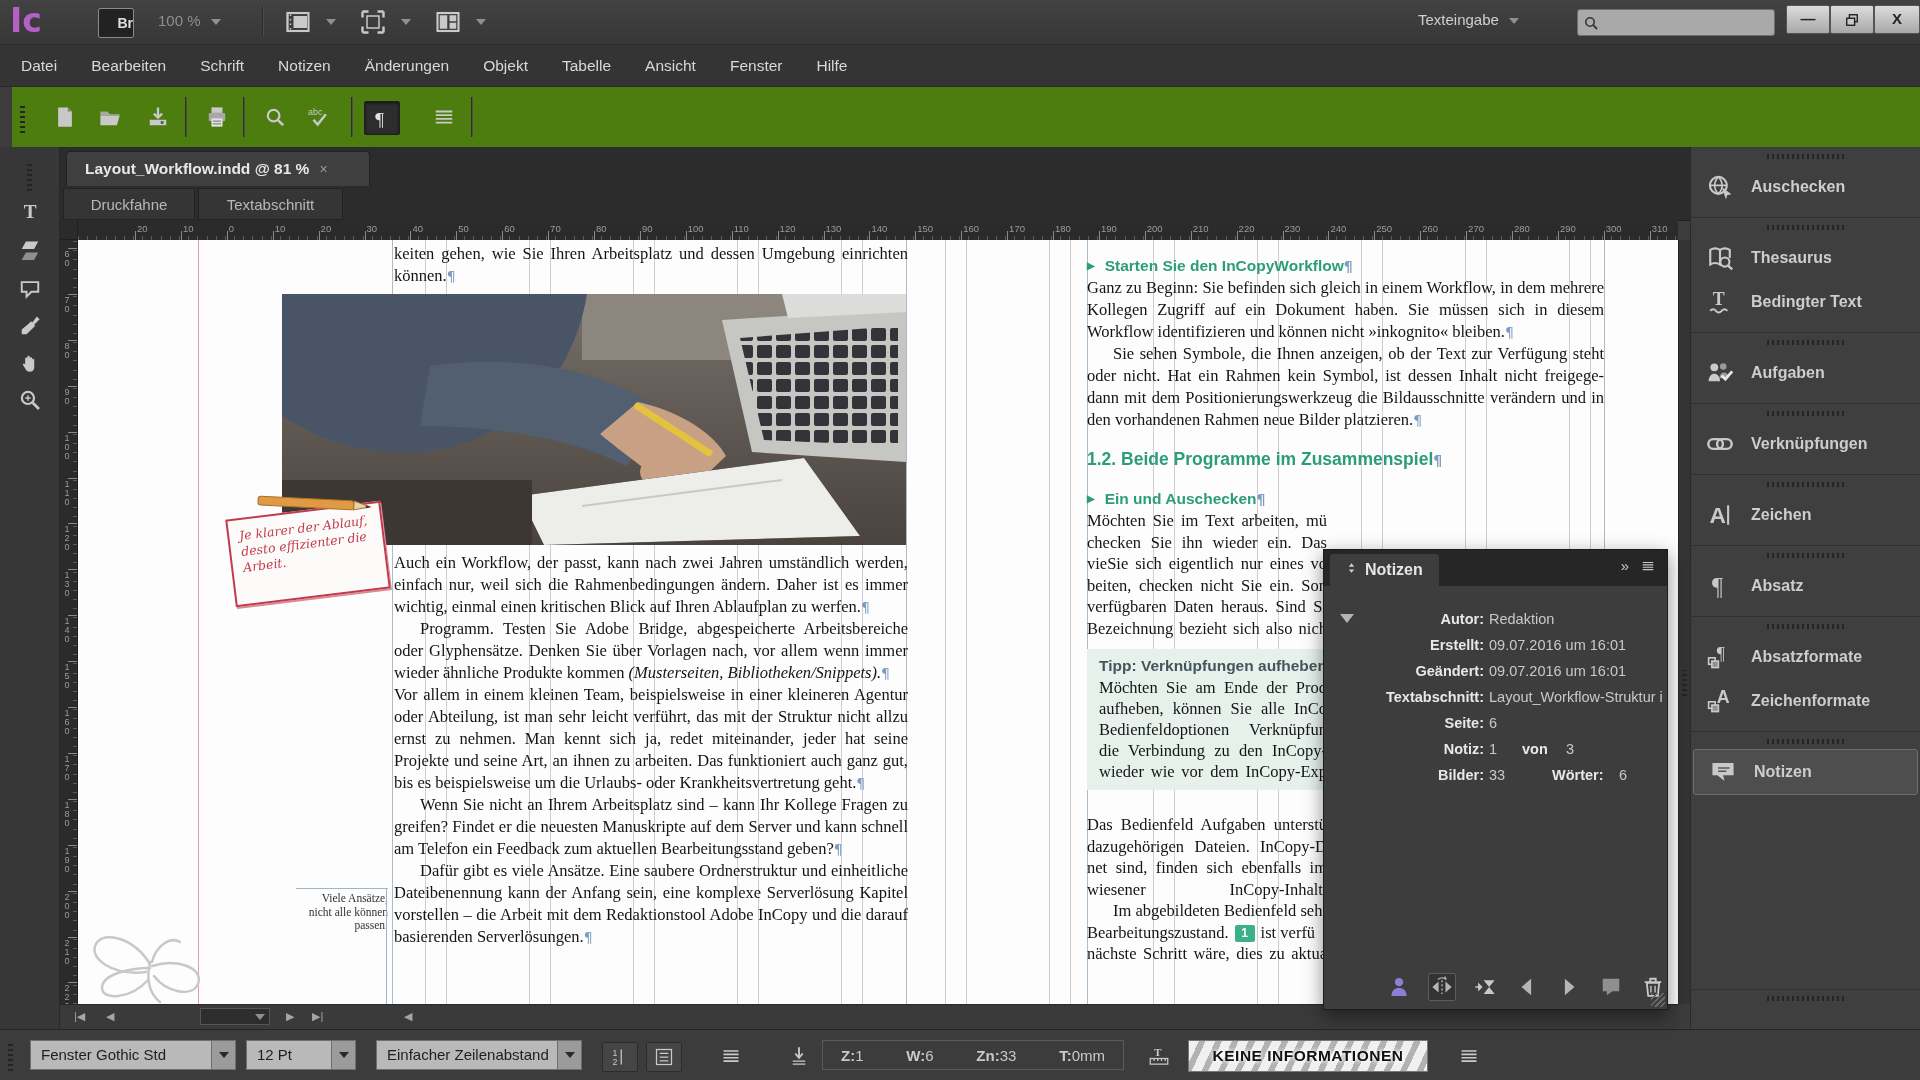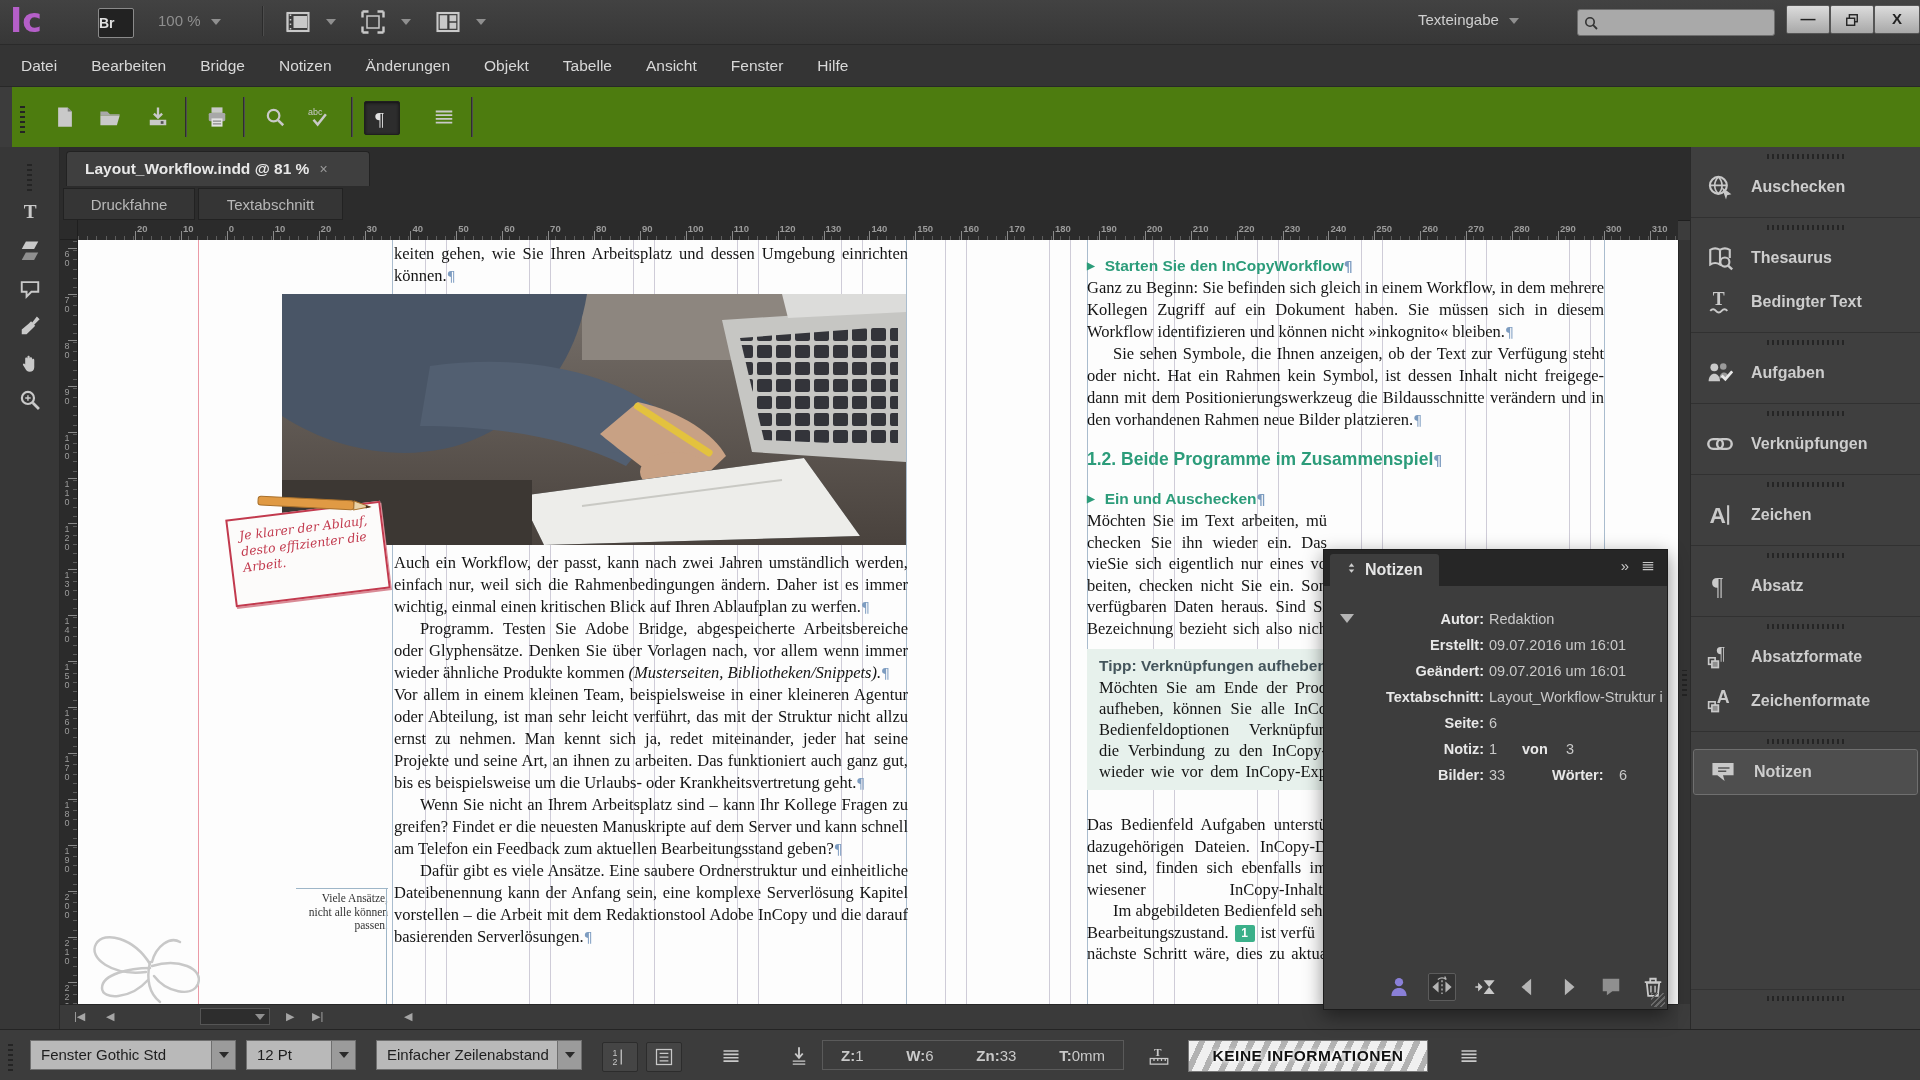--- a/index.html
+++ b/index.html
@@ -4,21 +4,21 @@
 <style>
   html,body{margin:0;padding:0;background:#1d1d1d;font-family:"Liberation Sans",sans-serif;}
   .screen{position:relative;width:1920px;height:1080px;background:#3c3c3c;overflow:hidden;color:#ddd;-webkit-user-select:none;}
   .abs{position:absolute;}
   .ic{display:inline-block;line-height:0;}
   .ic svg{width:100%;height:100%;}
 
   
   .titlebar{position:absolute;left:0;top:0;width:1920px;height:44px;background:linear-gradient(#424242,#373737);border-bottom:1px solid #2a2a2a;}
   .logo{position:absolute;left:10px;top:1px;font-size:33px;font-weight:bold;color:#b55fc9;font-family:"DejaVu Sans",sans-serif;}
-  .br-btn{position:absolute;left:98px;top:8px;width:34px;height:28px;background:#222;border:1px solid #8a8a8a;color:#e0e0e0;font-weight:bold;font-size:14px;text-align:left;line-height:28px;border-radius:2px;}
+  .br-btn{position:absolute;left:98px;top:8px;width:34px;height:28px;background:#222;border:1px solid #8a8a8a;color:#e0e0e0;font-weight:bold;font-size:14px;text-align:right;line-height:28px;border-radius:2px;}
   .zoom-dd{position:absolute;left:158px;top:12px;color:#8f8f8f;font-size:15px;}
   .dd-arrow{display:inline-block;width:0;height:0;border-left:5px solid transparent;border-right:5px solid transparent;border-top:6px solid #8f8f8f;margin-left:10px;vertical-align:middle;}
   .tb-sep{position:absolute;top:6px;width:1px;height:30px;background:#2b2b2b;border-right:1px solid #4c4c4c;}
   .viewbtn{position:absolute;top:8px;height:28px;display:flex;align-items:center;gap:5px;}
   .viewbtn .ic{width:26px;height:24px;}
   .ws-switch{position:absolute;top:11px;left:1418px;color:#cfcfcf;font-size:15px;}
   .searchbox{position:absolute;left:1577px;top:9px;width:196px;height:25px;background:#a9a9a9;border:1px solid #6e6e6e;border-radius:3px;display:flex;align-items:center;}
   .searchbox .ic{width:16px;height:16px;margin-left:5px;}
   .searchbox input{border:none;background:transparent;outline:none;width:160px;font-size:13px;color:#222;}
   .winbtn{position:absolute;top:5px;width:42px;height:27px;background:linear-gradient(#dcdcdc,#a8a8a8);border:1px solid #555;color:#222;text-align:center;line-height:26px;font-size:15px;font-weight:bold;border-radius:2px;}
@@ -41,21 +41,21 @@
   .doctab .closex{font-weight:normal;color:#9a9a9a;margin-left:10px;font-size:14px;}
   .expander{color:#b5b5b5;font-size:14px;}
   .viewtabs{position:absolute;left:60px;top:186px;width:1630px;height:34px;background:#2c2c2c;border-bottom:1px solid #1f1f1f;}
   .vtab{position:absolute;top:2px;height:32px;background:#353535;border:1px solid #222;color:#b8b8b8;font-size:15px;text-align:center;line-height:31px;box-sizing:border-box;}
   .vtab.active{background:#454545;color:#e2e2e2;margin-top:43px;}
 
   
   .rcorner{position:absolute;left:60px;top:220px;width:18px;height:20px;background:#2b2b2b;border-right:1px solid #1f1f1f;border-bottom:1px solid #1f1f1f;box-sizing:border-box;}
   .hruler{position:absolute;left:78px;top:220px;width:1600px;height:20px;background:#2b2b2b;border-bottom:1px solid #1f1f1f;overflow:hidden;}
   .hruler .ticks{position:absolute;left:0;right:0;bottom:0;height:4px;background:repeating-linear-gradient(90deg,#5d5d5d 0 1px,transparent 1px 9.18px);}
-  .hlab{position:absolute;top:3px;font-size:9.5px;color:#9b9b9b;font-weight:bold;}
+  .hlab{position:absolute;top:3px;font-size:9.5px;color:#9b9b9b;}
   .htick{position:absolute;bottom:0;width:1px;height:9px;background:#8a8a8a;}
   .vruler{position:absolute;left:60px;top:240px;width:18px;height:764px;background:#2b2b2b;border-right:1px solid #1f1f1f;overflow:hidden;box-sizing:border-box;}
   .vruler .ticks{position:absolute;top:0;bottom:0;right:0;width:4px;background:repeating-linear-gradient(0deg,#5d5d5d 0 1px,transparent 1px 9.18px);}
   .vlab{position:absolute;left:2px;font-size:9px;line-height:9px;color:#9b9b9b;white-space:pre;text-align:center;width:10px;}
   .vtick{position:absolute;right:0;height:1px;width:9px;background:#8a8a8a;}
 
   
   .toolcol{position:absolute;left:0;top:147px;width:60px;height:882px;background:#373737;border-right:1px solid #292929;box-sizing:border-box;}
   .tool{position:absolute;left:13px;width:34px;height:32px;display:flex;align-items:center;justify-content:center;}
   .tool .ic{width:22px;height:22px;}
@@ -184,21 +184,21 @@
     <div class="winbtn" style="left:1830px"><span class="ic" style="width:16px;height:14px;vertical-align:middle"><svg xmlns="http://www.w3.org/2000/svg" viewBox="0 0 16 16">
             <rect x="5" y="2" width="9" height="8" fill="none" stroke="#222" stroke-width="1.6"></rect>
             <rect x="2" y="6" width="9" height="8" fill="#c9c9c9" stroke="#222" stroke-width="1.6"></rect>
           </svg></span></div>
     <div class="winbtn" style="left:1874px;width:44px">X</div>
   </div>
 
   <nav class="menubar">
       <span class="mitem">Datei</span>
       <span class="mitem">Bearbeiten</span>
-      <span class="mitem">Bridge</span>
+      <span class="mitem">Schrift</span>
       <span class="mitem">Notizen</span>
       <span class="mitem">Änderungen</span>
       <span class="mitem">Objekt</span>
       <span class="mitem">Tabelle</span>
       <span class="mitem">Ansicht</span>
       <span class="mitem">Fenster</span>
       <span class="mitem">Hilfe</span>
     </nav>
 
   <div class="toolbar">

